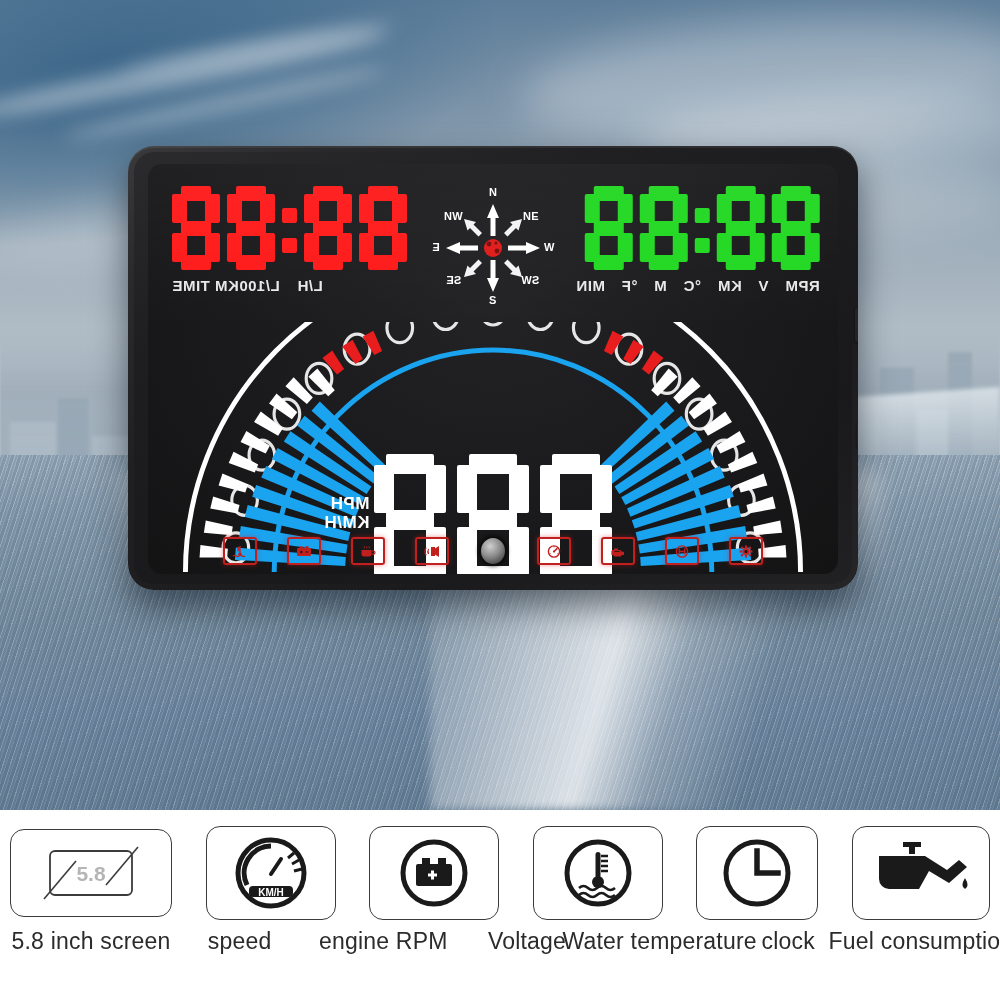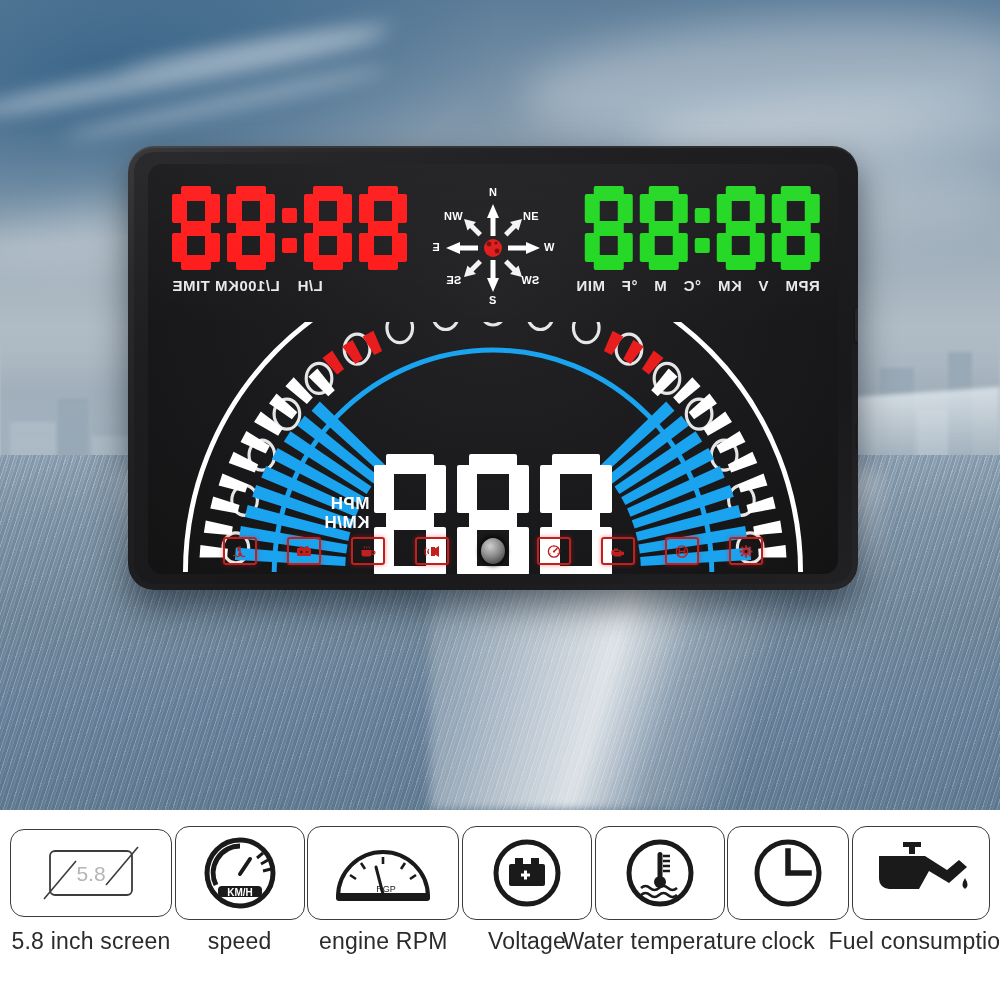--- a/index.html
+++ b/index.html
@@ -663,21 +663,21 @@
             </div>
           </div>
 
         <div class="glass-glow"></div>
       </div>
     </div>
   </div>
 
   <div class="features">
     <div class="feat-row" id="feat-row">
-        <div class="feat-card" style="width: 160px; height: 86px;">
+        <div class="feat-card" style="width: 160px; height: 86px; font-weight: bold;">
           <span style="display: flex; align-items: center; justify-content: center;">
             <svg width="110" height="60" viewBox="0 0 110 60">
               <rect x="14" y="8" width="82" height="44" rx="5" fill="none" stroke="#3b3b3b" stroke-width="1.8"></rect>
               <g stroke="#3b3b3b" stroke-width="1.6">
                 <path d="M8 56 L40 18"></path>
                 <path d="M70 42 L102 4"></path>
               </g>
               <text x="55" y="38" font-family="Liberation Sans, sans-serif" font-size="21" fill="#b5b5b5" text-anchor="middle">5.8</text>
             </svg>
           </span>
@@ -686,33 +686,20 @@
           <span style="display: flex; align-items: center; justify-content: center;">
             <svg width="86" height="86" viewBox="0 0 86 86">
               <circle cx="43" cy="43" r="33" fill="none" stroke="#1a1a1a" stroke-width="5"></circle>
               <path d="M43 16 A27 27 0 0 0 19 55" fill="none" stroke="#1a1a1a" stroke-width="5"></path>
               <g stroke="#1a1a1a" stroke-width="3">
                 <path d="M60 28 l6-5M64 34 l7-4M66 41 l8-2"></path>
               </g>
               <path d="M43 44 L53 29" stroke="#1a1a1a" stroke-width="4" stroke-linecap="round"></path>
               <path d="M25 56 h36 a4 4 0 0 1 4 4 v3 a4 4 0 0 1-4 4 H25 a4 4 0 0 1-4-4 v-3 a4 4 0 0 1 4-4Z" fill="#1a1a1a"></path>
               <text x="43" y="66" font-family="Liberation Sans, sans-serif" font-size="10" fill="#fff" text-anchor="middle" font-weight="bold">KM/H</text>
-            </svg>
-          </span>
-        </div>
-        <div class="feat-card" style="width: 150px; height: 92px;">
-          <span style="display: flex; align-items: center; justify-content: center;">
-            <svg width="110" height="72" viewBox="0 0 110 72">
-              <path d="M10 60 A45 45 0 0 1 100 60 Z" fill="none" stroke="#1a1a1a" stroke-width="4"></path>
-              <rect x="8" y="56" width="94" height="8" rx="3" fill="#1a1a1a"></rect>
-              <g stroke="#1a1a1a" stroke-width="2.6">
-                <path d="M22 38 l6 4M33 26 l4 6M55 20 v7M77 26 l-4 6M88 38 l-6 4"></path>
-              </g>
-              <path d="M55 57 L48 30" stroke="#1a1a1a" stroke-width="3" stroke-linecap="round"></path>
-              <text x="58" y="55" font-family="Liberation Sans, sans-serif" font-size="9" fill="#1a1a1a" text-anchor="middle">RGP</text>
             </svg>
           </span>
         </div>
         <div class="feat-card" style="width: 128px; height: 92px;">
           <span style="display: flex; align-items: center; justify-content: center;">
             <svg width="82" height="82" viewBox="0 0 82 82">
               <circle cx="41" cy="41" r="31" fill="none" stroke="#1a1a1a" stroke-width="5"></circle>
               <rect x="23" y="32" width="36" height="22" rx="2" fill="#1a1a1a"></rect>
               <rect x="29" y="26" width="8" height="6" fill="#1a1a1a"></rect>
               <rect x="45" y="26" width="8" height="6" fill="#1a1a1a"></rect>

